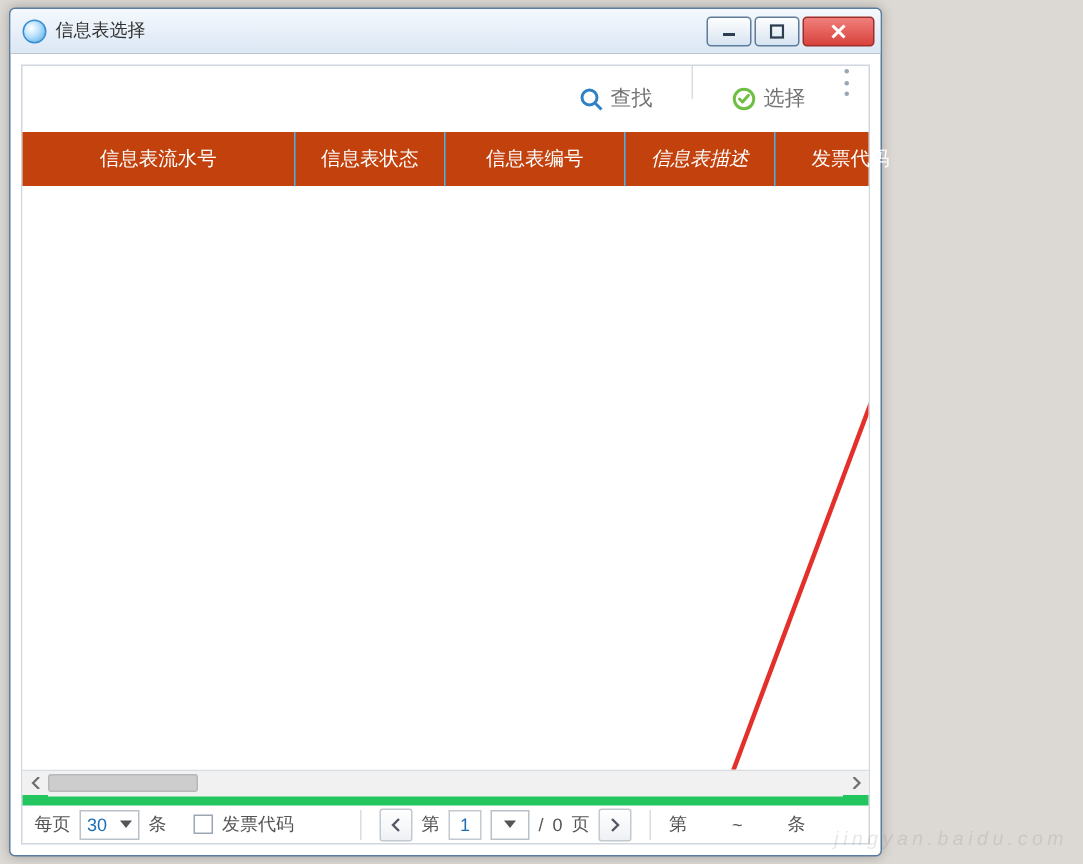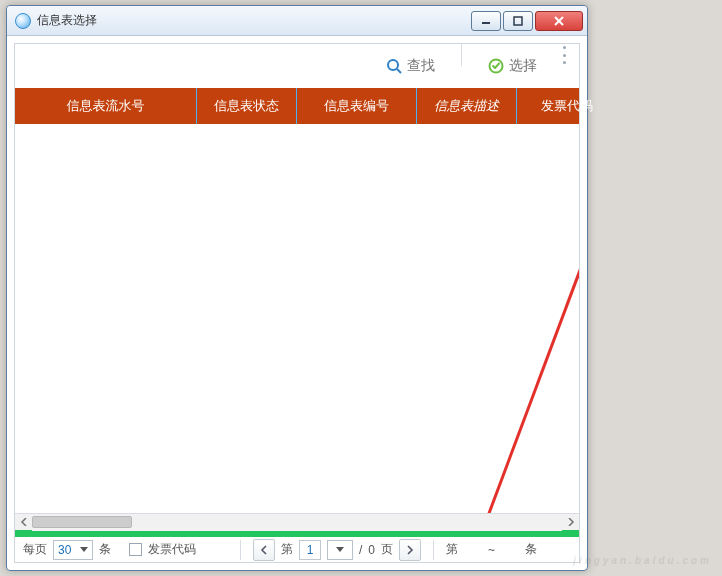--- a/index.html
+++ b/index.html
@@ -92,21 +92,21 @@
   .pager .pginput{width:22px;height:20px;border:1px solid #c3c9d0;text-align:center;color:#1d6fb8;font-size:12px;background:#fff;}
   .pager-gap{width:26px;}
   .vsep{width:1px;height:20px;background:#d7dde3;margin:0 6px;}
   .pager .sel.small{width:26px;}
   
   .watermark {
     position:absolute; right:10px; bottom:10px; font-size:20px; font-weight:700;
     color:rgba(120,120,120,0.18); letter-spacing:1px; font-style:italic;
     pointer-events:none; user-select:none;
   }
-  .watermark .sub{display:block;font-size:10px;font-weight:700;letter-spacing:3px;margin-top:-4px;}
+  .watermark .sub{display:block;font-size:13px;font-weight:400;letter-spacing:3px;margin-top:-4px;}
 </style>
 </head>
 <body>
 
 <div class="window">
 
   <div class="titlebar">
     <div class="appicon"></div>
     <div class="title">信息表选择</div>
     <div class="spacer"></div>

